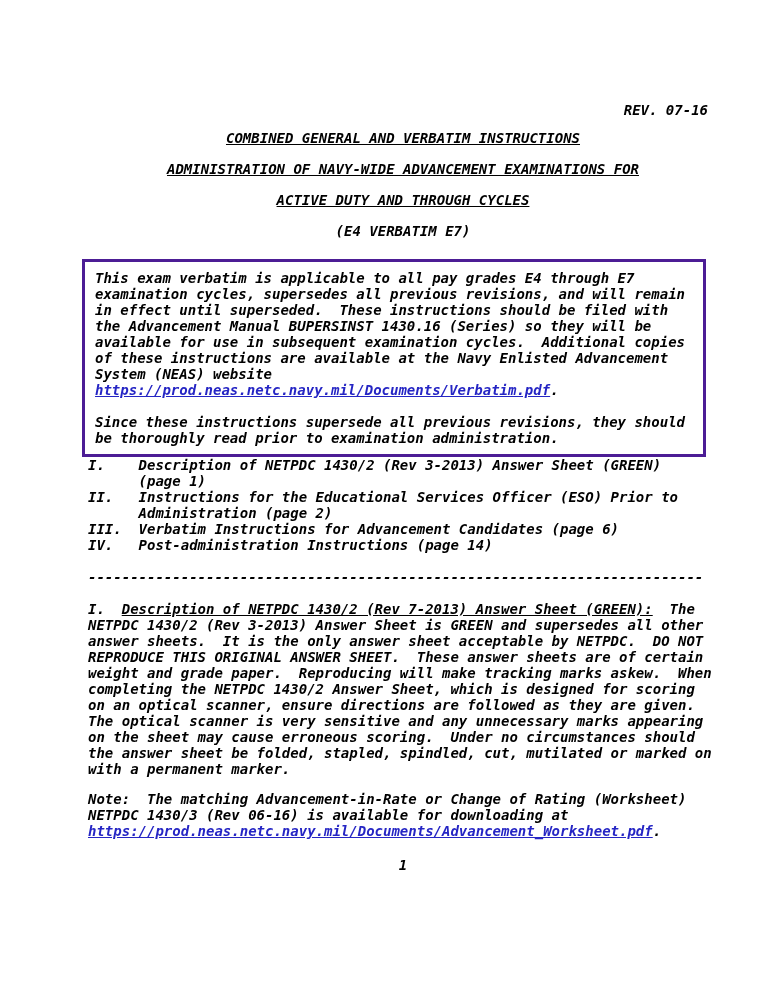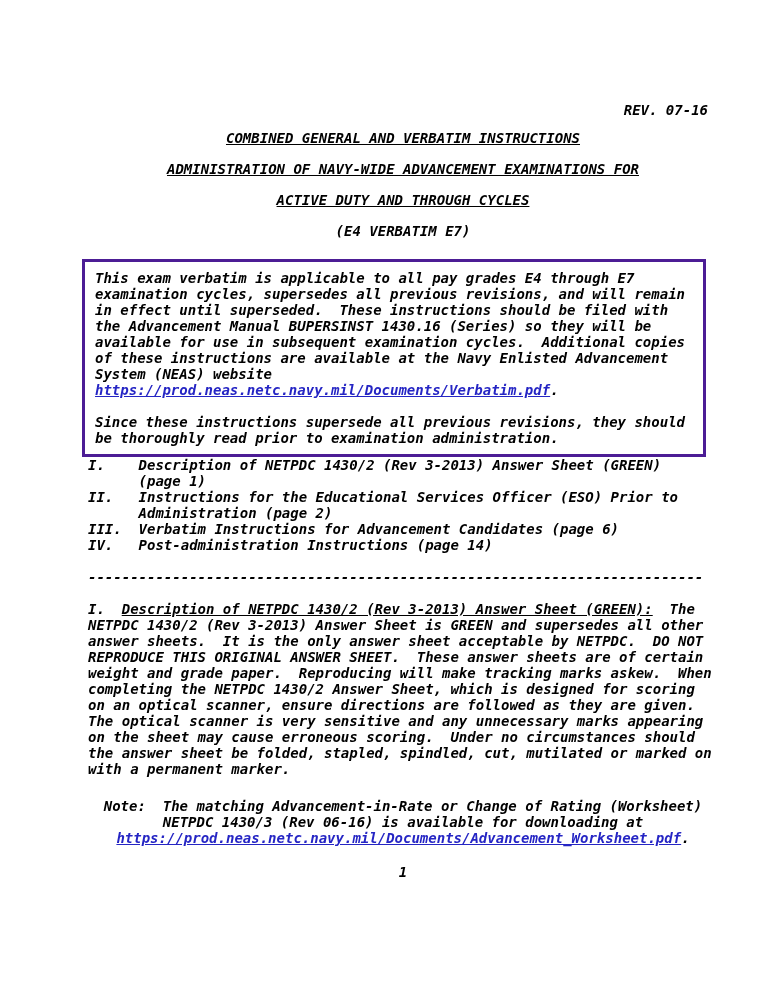--- a/index.html
+++ b/index.html
@@ -24,21 +24,21 @@
     .title-line { text-align: center; margin-bottom: 15px; }
     .u { text-decoration: underline; }
     .notice-box {
       border: 3px solid #4c1d95;
       padding: 8px 10px;
       margin: 20px 12px 0 -6px;
     }
     .toc { }
     .divider { margin-top: 16px; overflow: hidden; }
     .para1 { margin-top: 16px; }
-    .note { margin-top: 21px; text-align: center; }
+    .note { margin-top: 14px; }
     .doc-link {
       color: var(--link-color, #2525c4);
       text-decoration: underline;
       cursor: pointer;
     }
     .pagenum { margin-top: 18px; text-align: center; }
   </style>
 </head>
 <body>
 
@@ -67,21 +67,21 @@
 
   <div class="toc pre">I.    Description of NETPDC 1430/2 (Rev 3-2013) Answer Sheet (GREEN)
       (page 1)
 II.   Instructions for the Educational Services Officer (ESO) Prior to
       Administration (page 2)
 III.  Verbatim Instructions for Advancement Candidates (page 6)
 IV.   Post-administration Instructions (page 14)</div>
 
   <div class="divider pre">-------------------------------------------------------------------------</div>
 
-  <div class="para1 pre"><span>I.  </span><span class="u">Description of NETPDC 1430/2 (Rev 3-2013) Answer Sheet (GREEN):</span><span>  The
+  <div class="para1 pre"><span>I.  </span><span class="u">Description of NETPDC 1430/2 (Rev 7-2013) Answer Sheet (GREEN):</span><span>  The
 NETPDC 1430/2 (Rev 3-2013) Answer Sheet is GREEN and supersedes all other
 answer sheets.  It is the only answer sheet acceptable by NETPDC.  DO NOT
 REPRODUCE THIS ORIGINAL ANSWER SHEET.  These answer sheets are of certain
 weight and grade paper.  Reproducing will make tracking marks askew.  When
 completing the NETPDC 1430/2 Answer Sheet, which is designed for scoring
 on an optical scanner, ensure directions are followed as they are given.
 The optical scanner is very sensitive and any unnecessary marks appearing
 on the sheet may cause erroneous scoring.  Under no circumstances should
 the answer sheet be folded, stapled, spindled, cut, mutilated or marked on
 with a permanent marker.</span></div>

